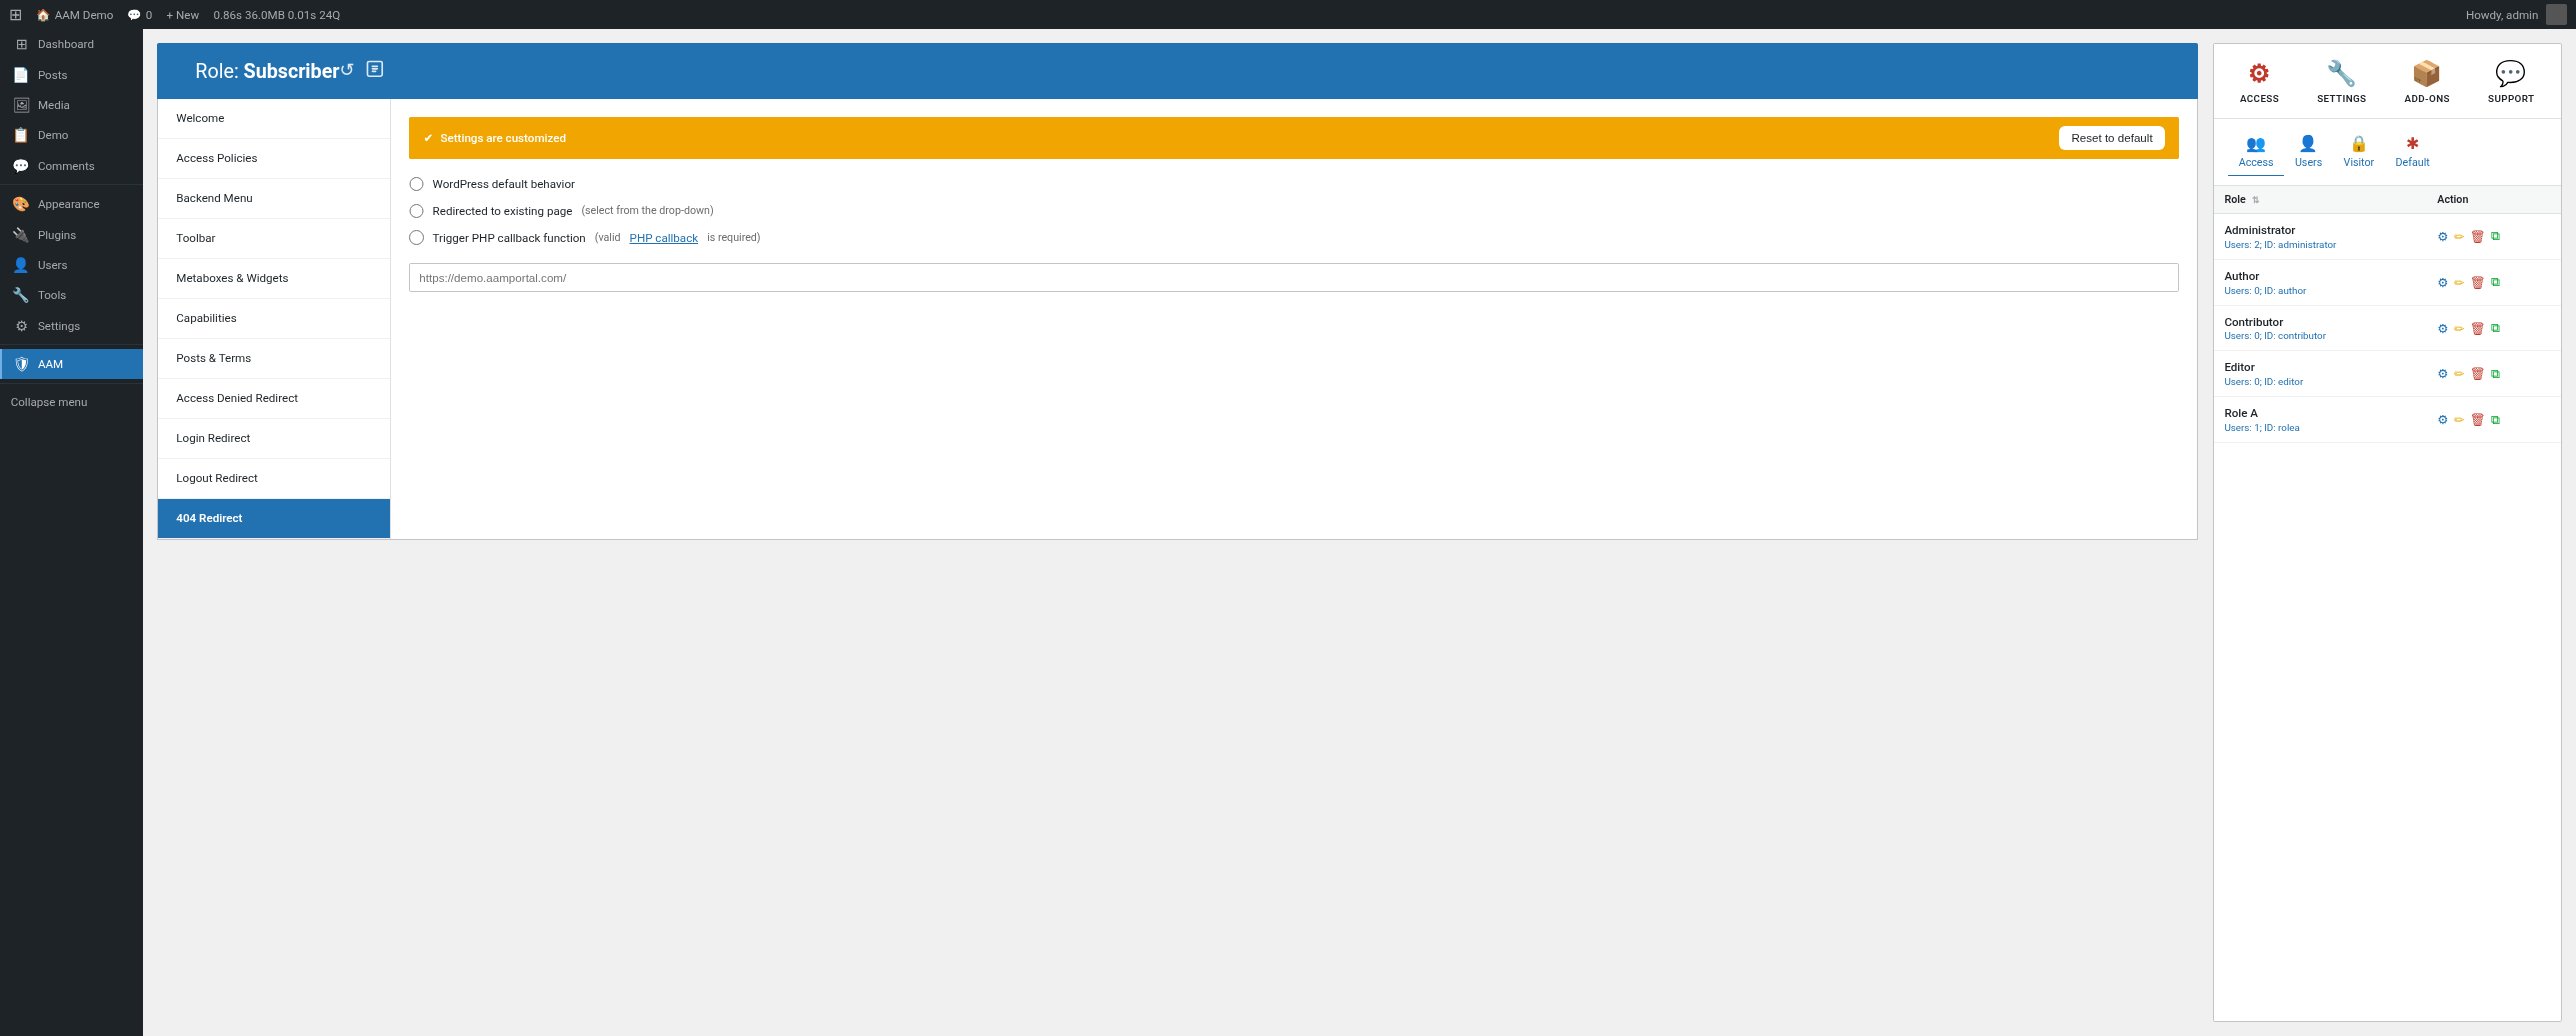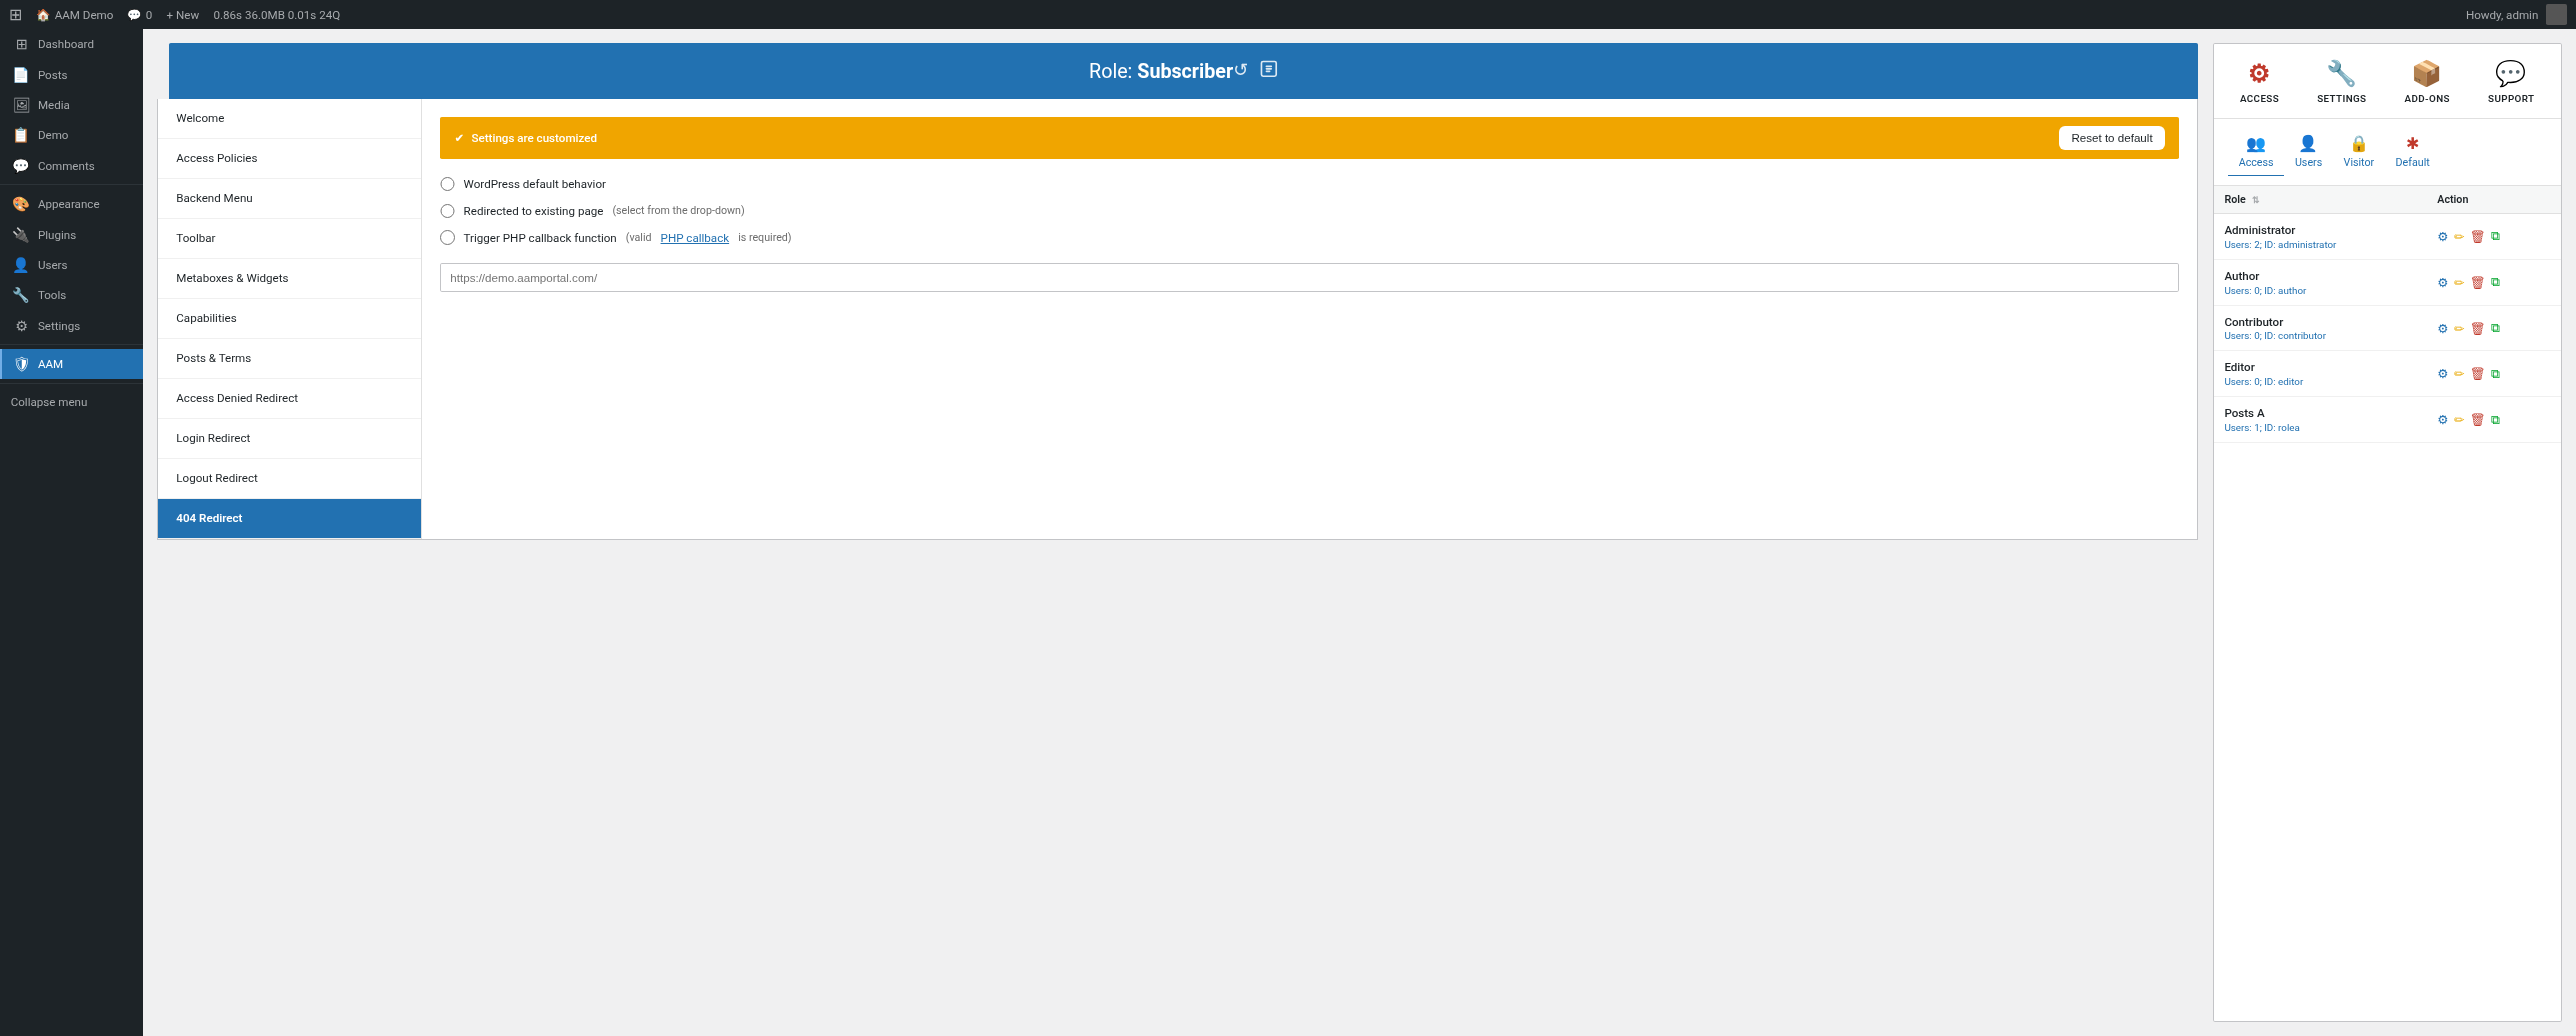--- a/index.html
+++ b/index.html
@@ -52,37 +52,36 @@
     
     #content { flex: 1; overflow-y: auto; padding: 14.3px; display: flex; gap: 14.3px; }
 
     
     .left-panel { flex: 1; min-width: 0; display: flex; flex-direction: column; gap: 0; }
 
     
     .role-header {
       background: #2271b1;
       color: #fff;
-      padding: 16px 19px;
+      padding: 16px 38px;
       display: flex;
       align-items: center;
-      justify-content: center;
+      justify-content: flex-start;
       border-radius: 1.8px 1.8px 0 0;
-      margin-left: 12px;
     }
     .role-header h1 { font-size: 19.7px; font-weight: normal; }
     .role-header h1 strong { font-weight: 700; }
     .role-header-actions { display: flex; gap: 10.7px; }
     .role-header-actions .icon-btn { color: #fff; font-size: 18px; cursor: pointer; opacity: 0.85; }
 
     
     .sub-layout { display: flex; background: #fff; border: 0.9px solid #c3c4c7; border-top: none; }
 
     
-    .nav-menu { width: 264px; flex-shrink: 0; border-right: 0.9px solid #e0e0e0; }
+    .nav-menu { width: 233px; flex-shrink: 0; border-right: 0.9px solid #e0e0e0; }
     .nav-menu-item {
       padding: 12.5px 18px;
       border-bottom: 0.9px solid #f0f0f0;
       cursor: pointer;
       color: #1d2327;
       font-size: 11.6px;
     }
     .nav-menu-item.active { background: #2271b1; color: #fff; font-weight: 600; }
 
     
@@ -407,21 +406,21 @@
         <div class="role-actions">
           <span class="action-icon gear" title="Manage">⚙</span>
           <span class="action-icon edit" title="Edit">✏</span>
           <span class="action-icon trash" title="Delete">🗑</span>
           <span class="action-icon copy" title="Copy">⧉</span>
         </div>
       </td>
     </tr>
             <tr>
       <td>
-        <div class="role-name">Posts A</div>
+        <div class="role-name">Role A</div>
         <div class="role-meta">Users: 1; ID: rolea</div>
       </td>
       <td>
         <div class="role-actions">
           <span class="action-icon gear" title="Manage">⚙</span>
           <span class="action-icon edit" title="Edit">✏</span>
           <span class="action-icon trash" title="Delete">🗑</span>
           <span class="action-icon copy" title="Copy">⧉</span>
         </div>
       </td>

